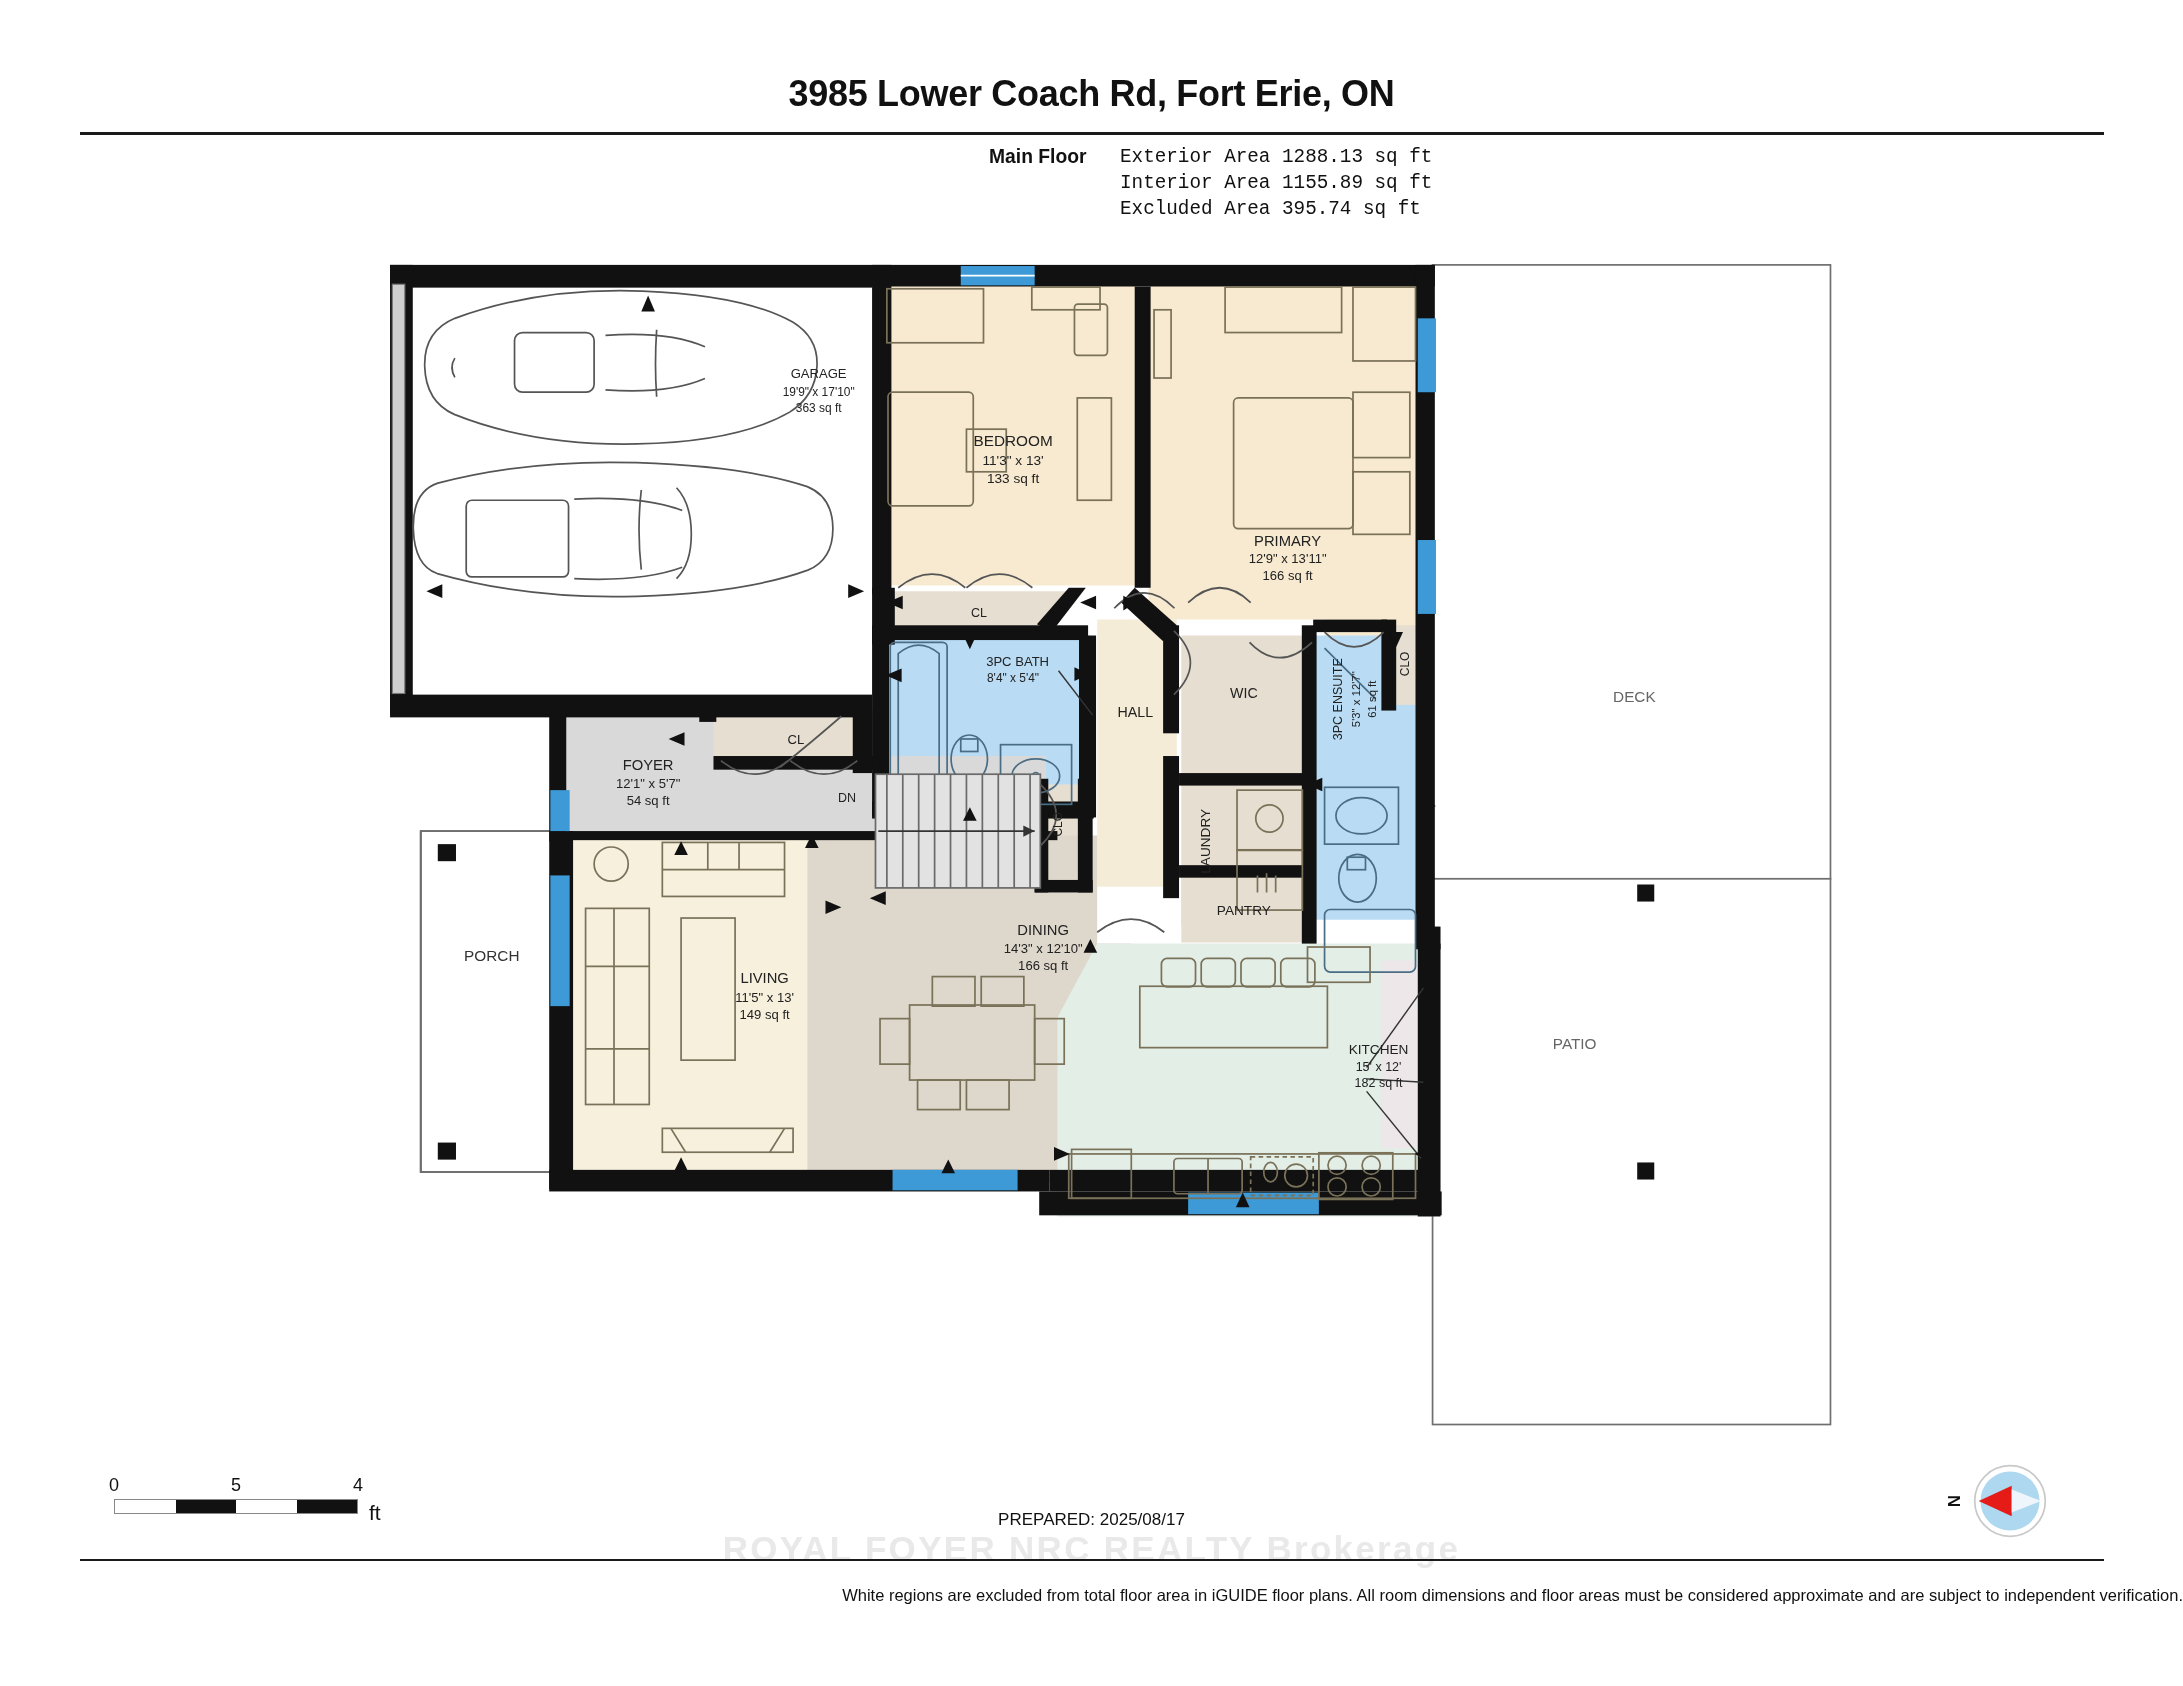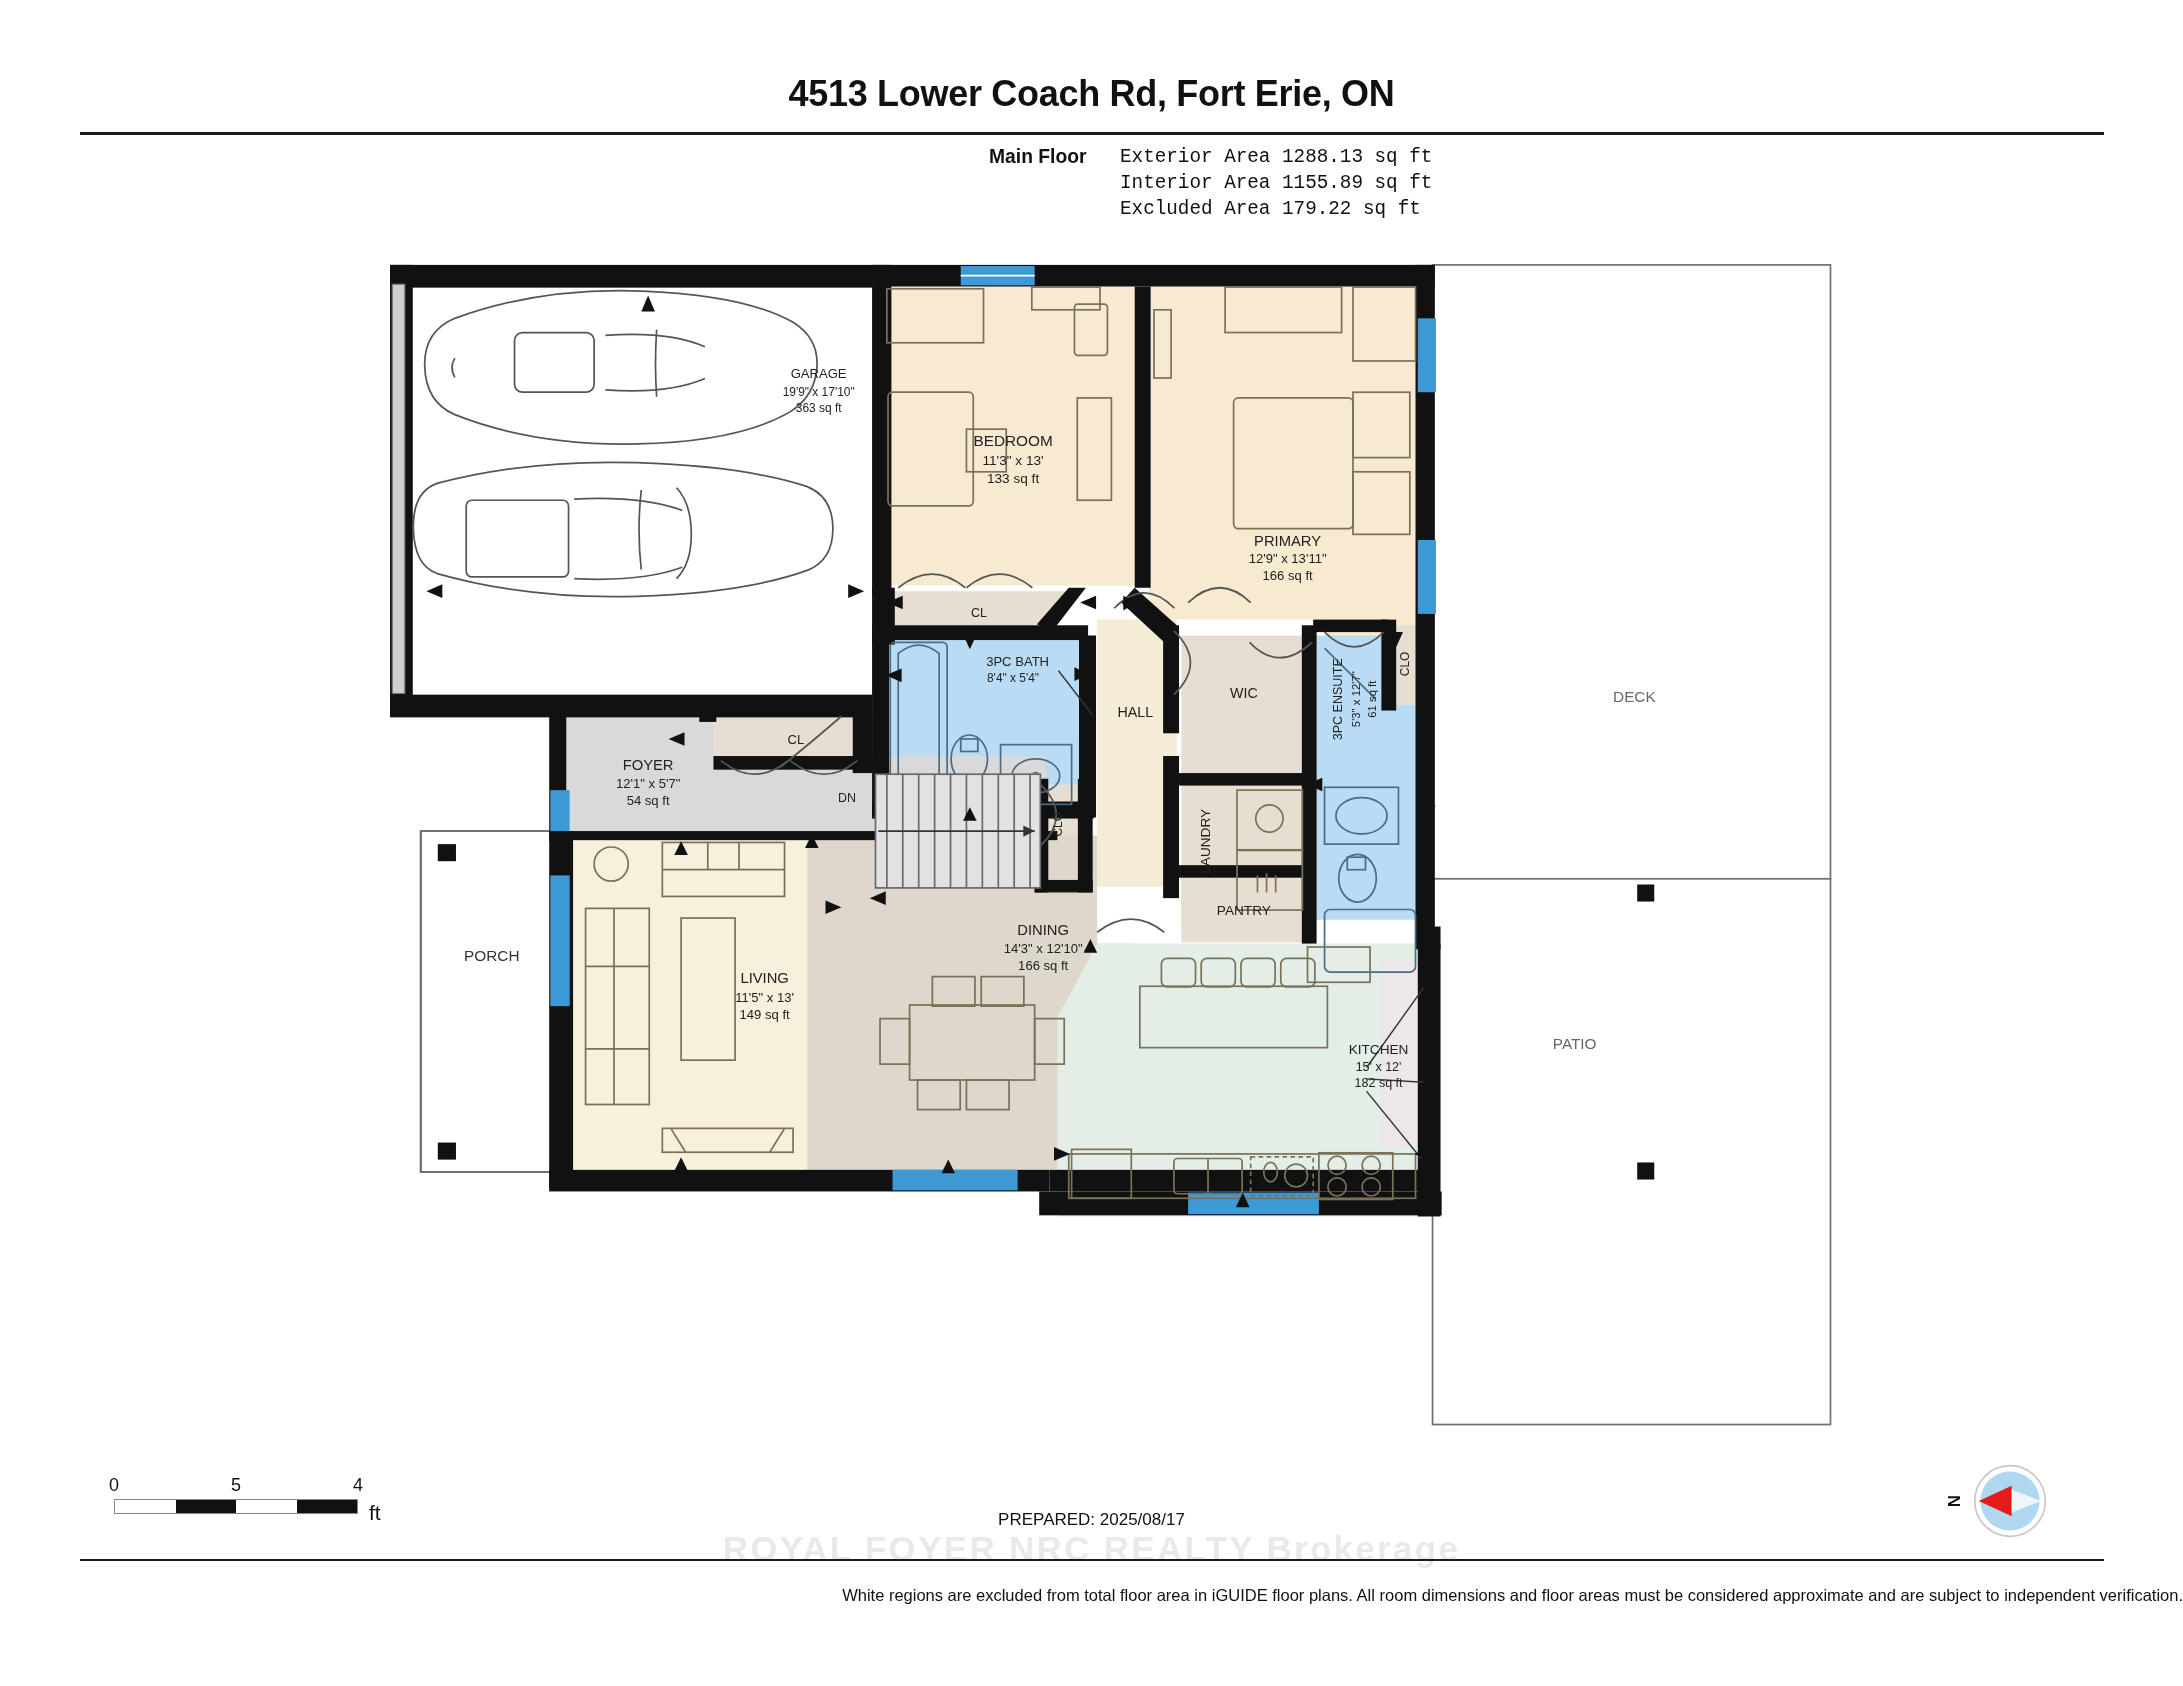--- a/index.html
+++ b/index.html
@@ -42,35 +42,35 @@
   #scalebar .unit{position:absolute;left:255px;top:26px;font-size:21px;}
 
   
   #compass{position:absolute;left:1973px;top:1464px;width:85px;height:74px;}
   #compass .n{position:absolute;left:-24px;top:27px;font-size:17px;font-weight:bold;
               transform:rotate(-90deg);}
 </style>
 </head>
 <body>
 
-<div id="page-title">4513 Lower Coach Rd, Fort Erie, ON</div>
+<div id="page-title">3985 Lower Coach Rd, Fort Erie, ON</div>
 <div id="title-rule"></div>
 
 <div id="area-summary">
   <div class="row">
     <div class="lbl">Main Floor</div>
     <div class="val">Exterior Area 1288.13 sq ft</div>
   </div>
   <div class="row">
     <div class="lbl"></div>
     <div class="val">Interior Area 1155.89 sq ft</div>
   </div>
   <div class="row">
     <div class="lbl"></div>
-    <div class="val">Excluded Area 179.22 sq ft</div>
+    <div class="val">Excluded Area 395.74 sq ft</div>
   </div>
 </div>
 
 <div id="plan">
 <svg width="2183" height="1686" viewBox="0 0 3840 2966" xmlns="http://www.w3.org/2000/svg">
 
   <g>
 
     <rect x="740" y="1462" width="310" height="600" fill="#ffffff" stroke="#6f6f6f" stroke-width="3"></rect>
     <rect x="740" y="1462" width="310" height="600" fill="none" stroke="#6f6f6f" stroke-width="3"></rect>

